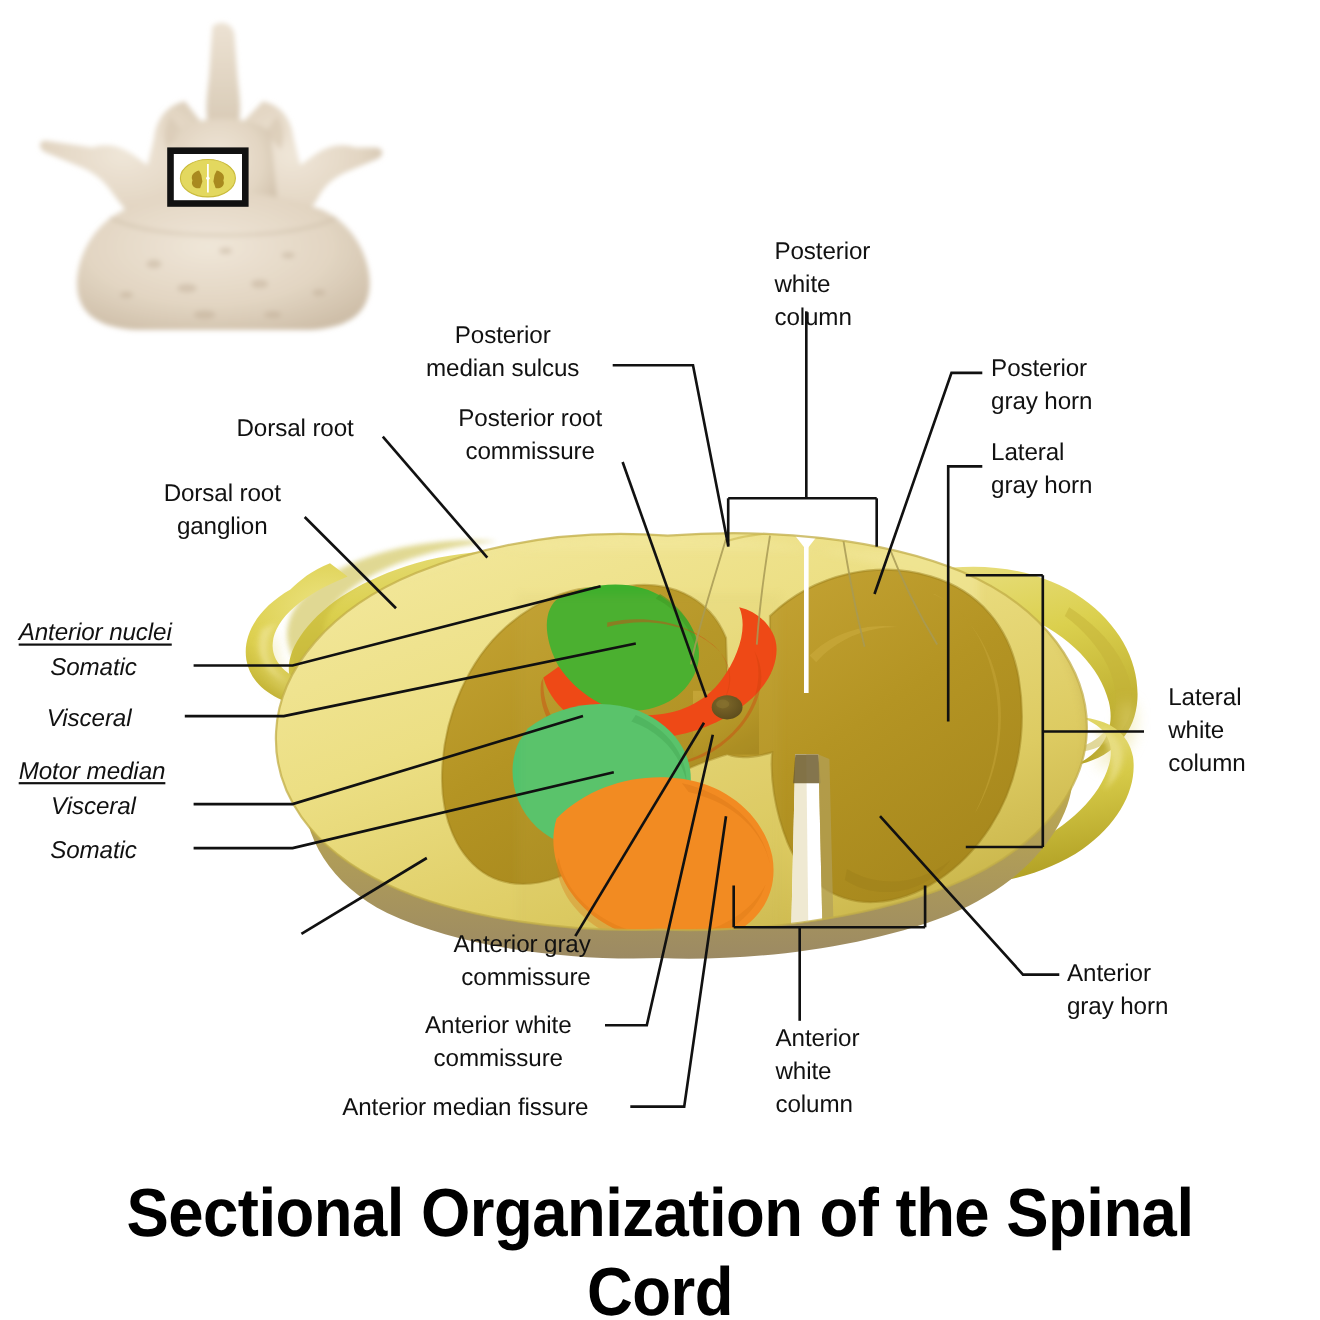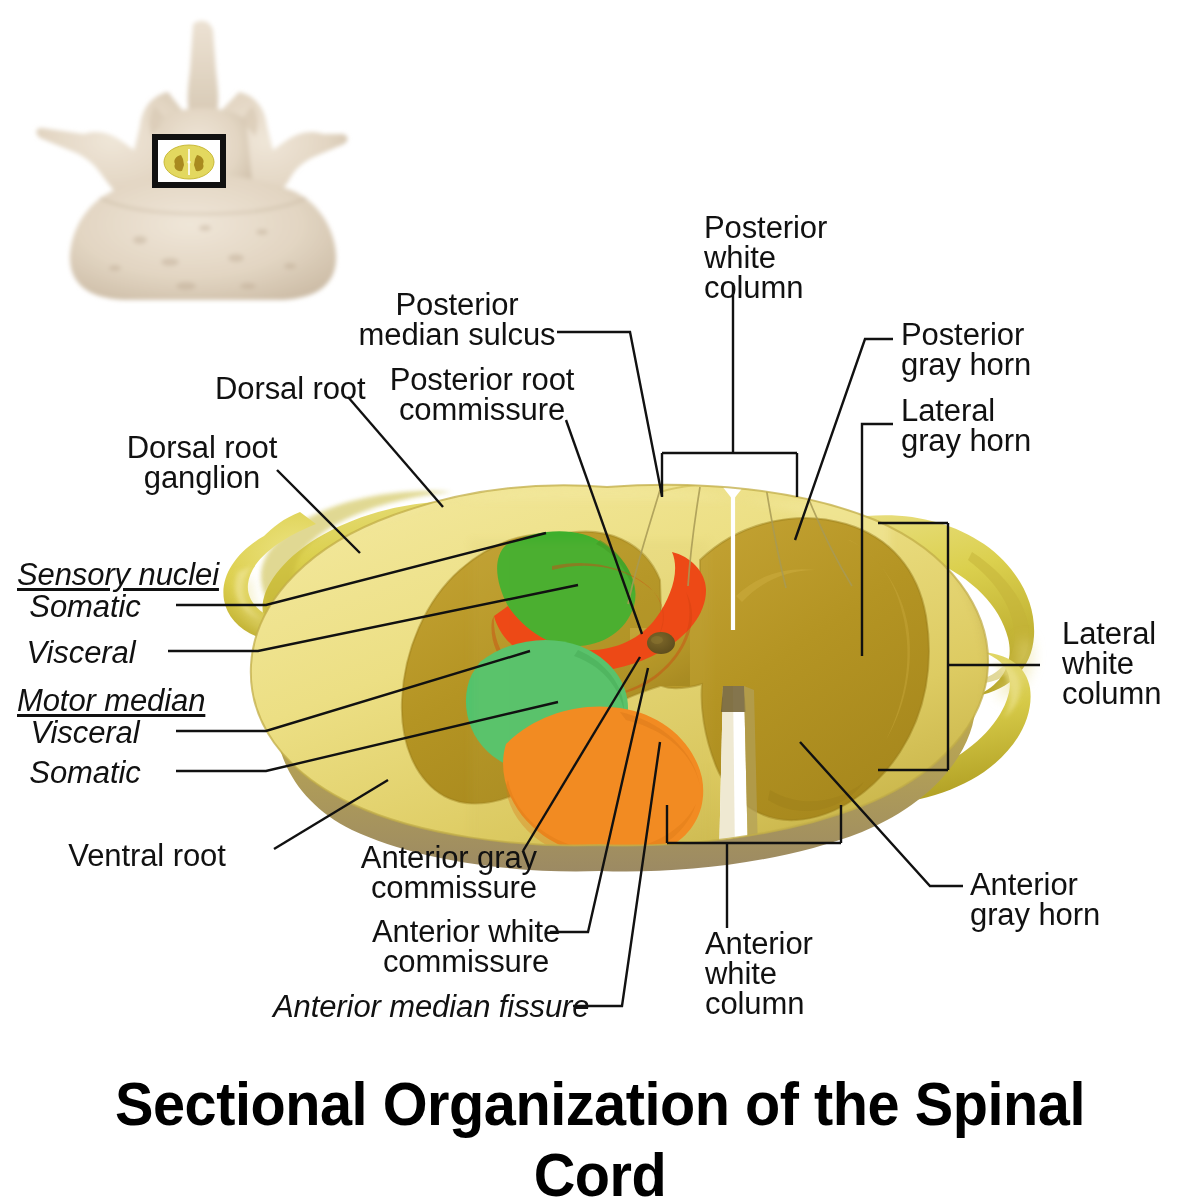--- a/index.html
+++ b/index.html
@@ -1,20 +1,20 @@
 <!DOCTYPE html>
 <html><head>
 <meta charset="utf-8">
 <style>
   html,body{margin:0;padding:0;background:#ffffff;}
   body{width:1200px;height:1200px;overflow:hidden;
        font-family:"Liberation Sans","DejaVu Sans",sans-serif;color:#000;}
   #stage{position:relative;width:1200px;height:1200px;background:#fff;}
   #art{position:absolute;left:0;top:0;width:1200px;height:1200px;}
-  .lbl{position:absolute;font-size:31px;line-height:30px;color:#111;
+  .lbl{position:absolute;font-size:22px;line-height:30px;color:#111;
        white-space:pre;letter-spacing:-0.1px;}
   .ctr{text-align:center;}
   .rgt{text-align:center;}
   .ital{font-style:italic;}
   .und{font-style:italic;text-decoration:underline;text-underline-offset:3px;}
   #title{position:absolute;left:0;top:1068px;width:1200px;text-align:center;
          font-size:62px;font-weight:bold;letter-spacing:-0.5px;
          font-family:"Liberation Sans","DejaVu Sans",sans-serif;
          transform:scaleX(0.93);transform-origin:50% 50%;color:#000;}
 </style>
@@ -333,29 +333,28 @@
 
       <path d="M963 886 L930 886 L800 742"></path>
     </g>
   </svg>
 
   <div class="lbl" style="left:215px;top:374px;">Dorsal root</div>
 
   <div class="lbl ctr" style="left:112px;top:433px;width:180px;">Dorsal root
 ganglion</div>
 
-  <div class="lbl und" style="left:17px;top:560px;">Sensory nuclei</div>
+  <div class="lbl und" style="left:17px;top:560px;">Anterior nuclei</div>
   <div class="lbl ital rgt" style="left:0px;top:592px;width:170px;">Somatic</div>
   <div class="lbl ital rgt" style="left:0px;top:638px;width:162px;">Visceral</div>
 
   <div class="lbl und" style="left:17px;top:686px;">Motor median</div>
   <div class="lbl ital rgt" style="left:0px;top:718px;width:170px;">Visceral</div>
   <div class="lbl ital rgt" style="left:0px;top:758px;width:170px;">Somatic</div>
 
-  <div class="lbl rgt" style="left:30px;top:841px;width:234px;">Ventral root</div>
 
   <div class="lbl ctr" style="left:357px;top:290px;width:200px;">Posterior
 median sulcus</div>
 
   <div class="lbl ctr" style="left:382px;top:365px;width:200px;">Posterior root
 commissure</div>
 
   <div class="lbl" style="left:704px;top:213px;">Posterior
 white
 column</div>
@@ -366,24 +365,24 @@
   <div class="lbl" style="left:901px;top:396px;">Lateral
 gray horn</div>
 
   <div class="lbl" style="left:1062px;top:619px;">Lateral
 white
 column</div>
 
   <div class="lbl ctr" style="left:337px;top:843px;width:200px;text-align:right;">Anterior gray
 commissure</div>
 
-  <div class="lbl ctr" style="left:366px;top:917px;width:200px;text-align:center;">Anterior white
+  <div class="lbl ctr" style="left:353px;top:917px;width:200px;text-align:center;">Anterior white
 commissure</div>
 
-  <div class="lbl rgt" style="left:273px;top:992px;width:300px;font-style:italic;">Anterior median fissure</div>
+  <div class="lbl rgt" style="left:273px;top:992px;width:300px;">Anterior median fissure</div>
 
   <div class="lbl" style="left:705px;top:929px;">Anterior
 white
 column</div>
 
   <div class="lbl" style="left:970px;top:870px;">Anterior
 gray horn</div>
 
   <div id="title">Sectional Organization of the Spinal Cord</div>
 

